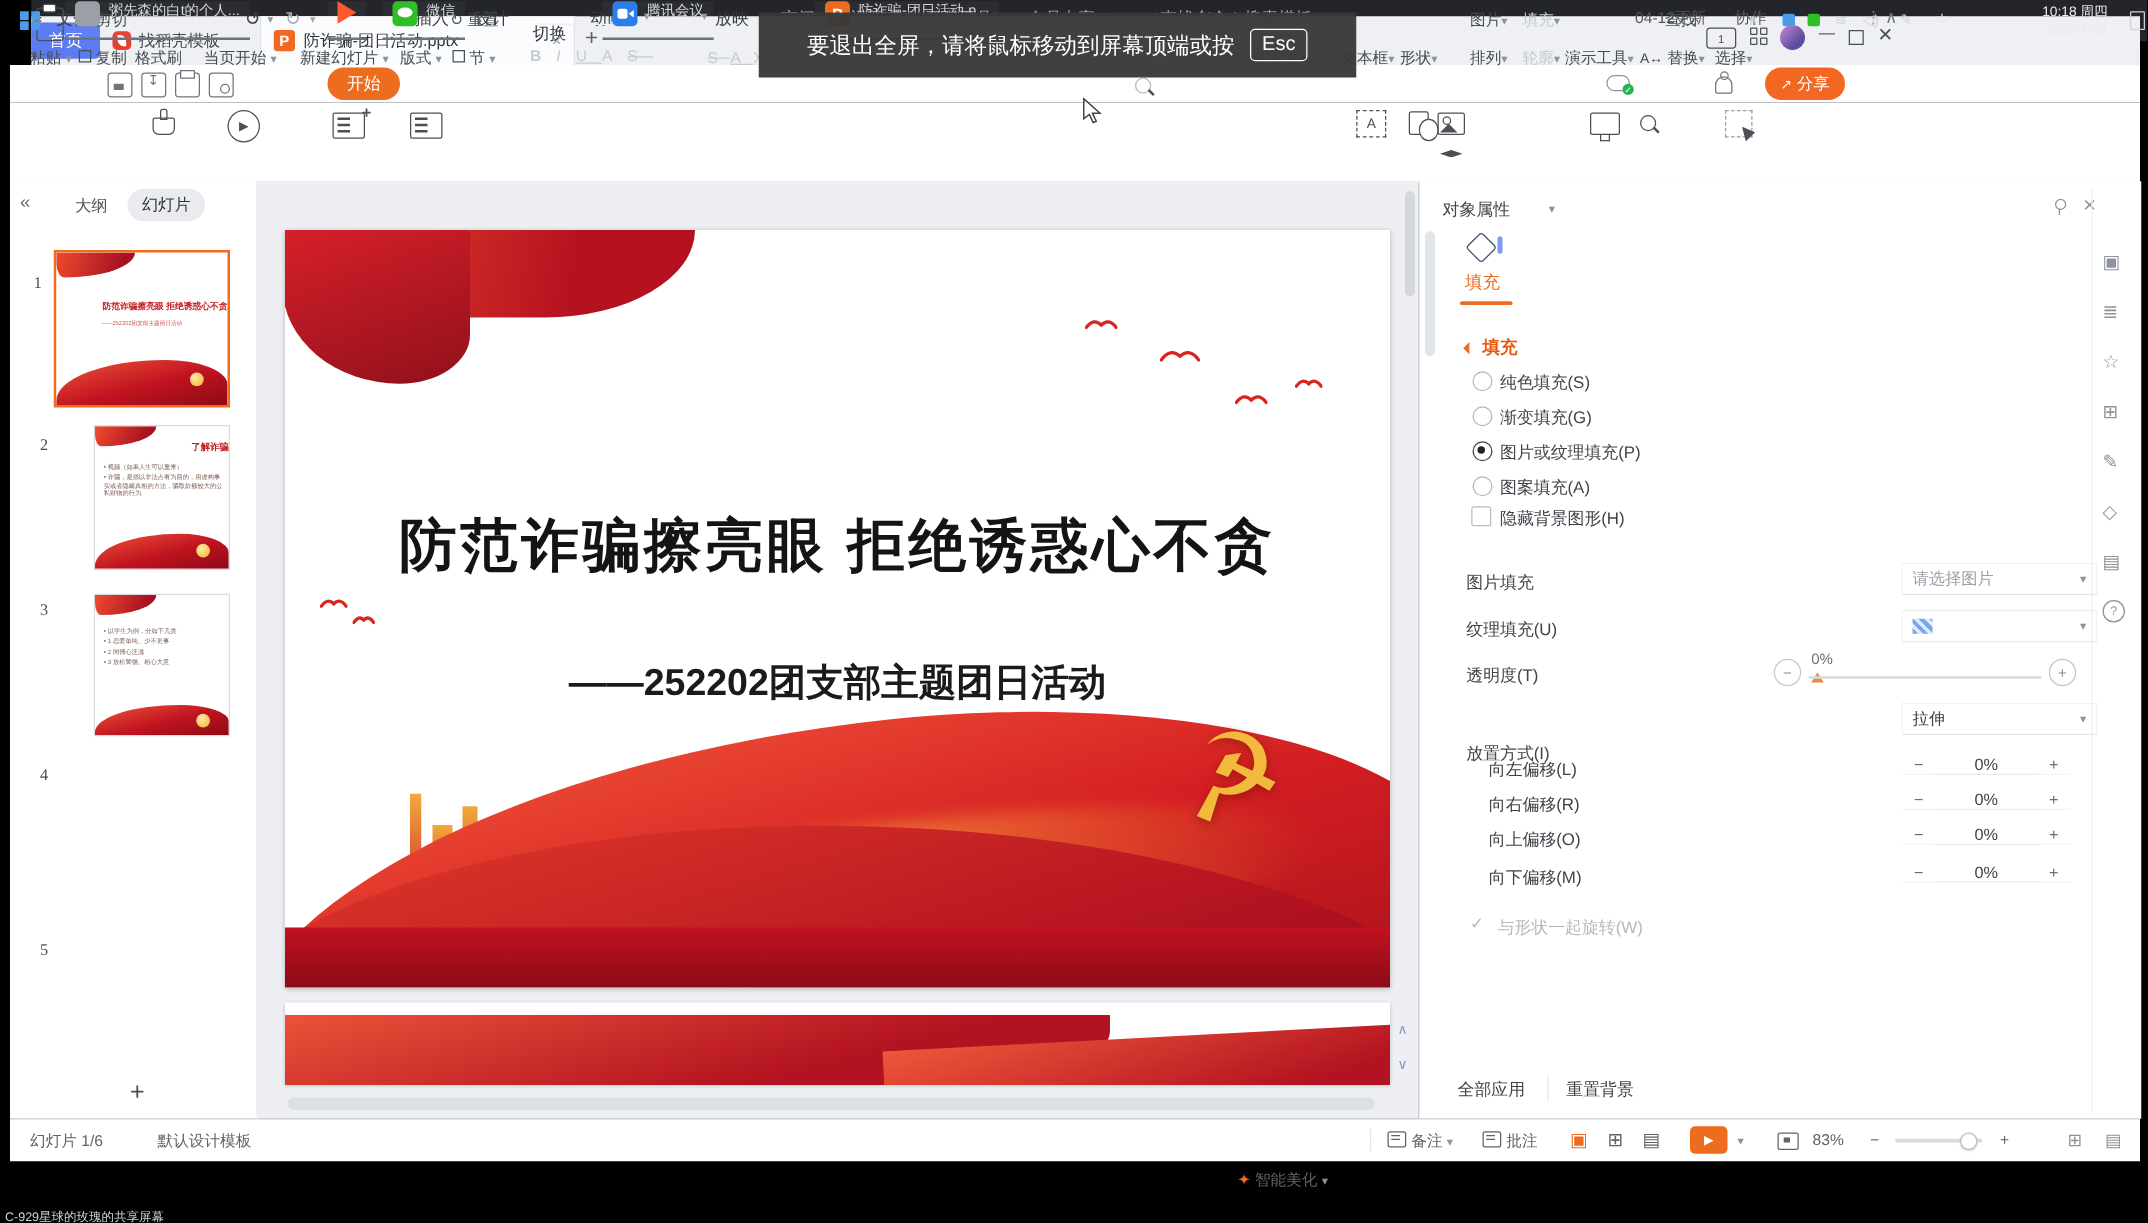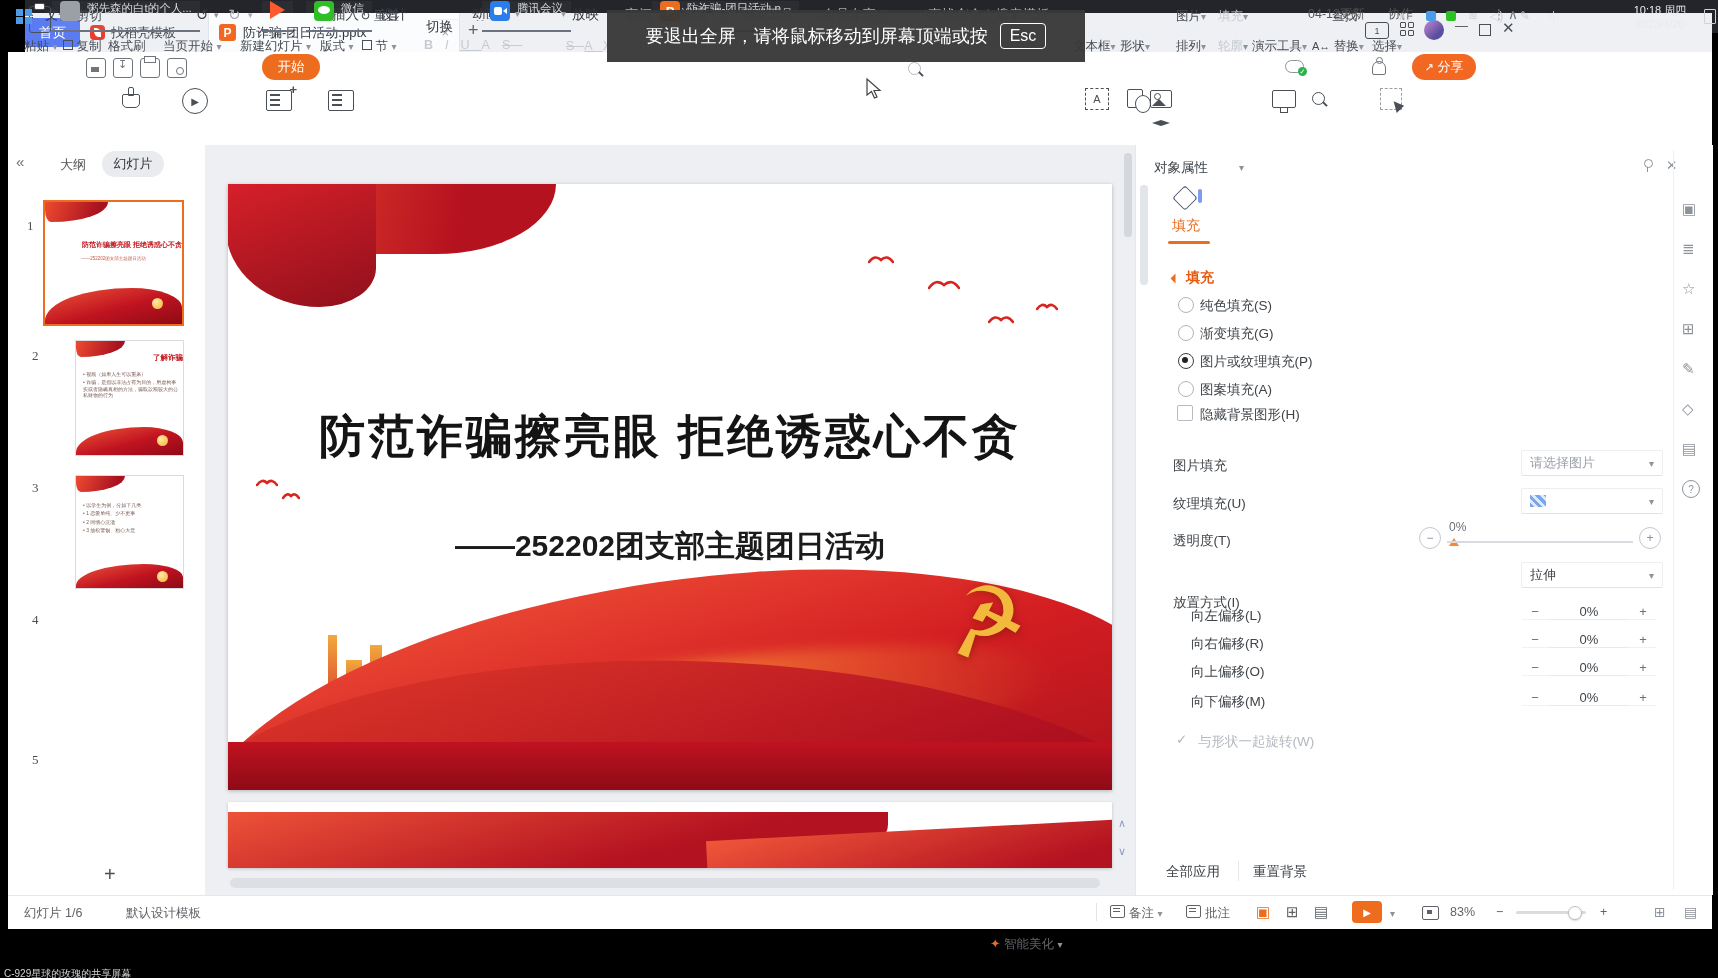--- a/index.html
+++ b/index.html
@@ -106,21 +106,21 @@
   .vscroll{position:absolute;left:919px;top:8px;width:8px;height:84px;background:#d4d7db;border-radius:4px;}
   .navarr{position:absolute;left:913px;color:#8e99c4;font-size:11px;}
   
   #panel{left:1135px;top:145px;width:577px;height:750px;background:#fff;border-left:1px solid #e5e7ea;font-size:13.5px;}
   .pl{position:absolute;color:#3f4449;}
   .plg{position:absolute;color:#b3b9c0;}
   .radio{position:absolute;width:14px;height:14px;border:1.4px solid #aeb5bd;border-radius:50%;}
   .radio.on{border-color:#3c4043;}
   .radio.on:after{content:"";position:absolute;left:3px;top:3px;width:6px;height:6px;border-radius:50%;background:#222;}
   .cbox{position:absolute;width:14px;height:14px;border:1.4px solid #b6bcc4;border-radius:2px;background:#fff;}
-  .dd{position:absolute;width:142px;height:26px;border:1px solid #eceef0;border-bottom:1px solid #dfe2e6;border-radius:2px;
+  .dd{position:absolute;width:157px;height:26px;border:1px solid #eceef0;border-bottom:1px solid #dfe2e6;border-radius:2px;
     display:flex;align-items:center;padding:0 8px;box-sizing:border-box;font-size:13px;color:#3f4449;justify-content:space-between;}
   .dd .ph{color:#9aa0a8;}
   .caret{color:#8d939b;font-size:10px;}
   .spin{position:absolute;width:134px;height:24px;display:flex;align-items:center;font-size:13px;color:#3f4449;}
   .spin .m,.spin .p{width:26px;text-align:center;color:#6a7077;border-bottom:1px solid #f0f2f4;}
   .spin .v{flex:1;text-align:center;border-bottom:1px solid #e7eaee;}
   .circ{position:absolute;width:20px;height:20px;border:1.3px solid #c3c8ce;border-radius:50%;color:#8a9098;
     display:flex;align-items:center;justify-content:center;font-size:12px;}
   .track{position:absolute;height:2px;background:#d8dbe0;}
   .tri{position:absolute;width:0;height:0;border-left:5px solid transparent;border-right:5px solid transparent;border-bottom:8px solid #f08a3c;}

